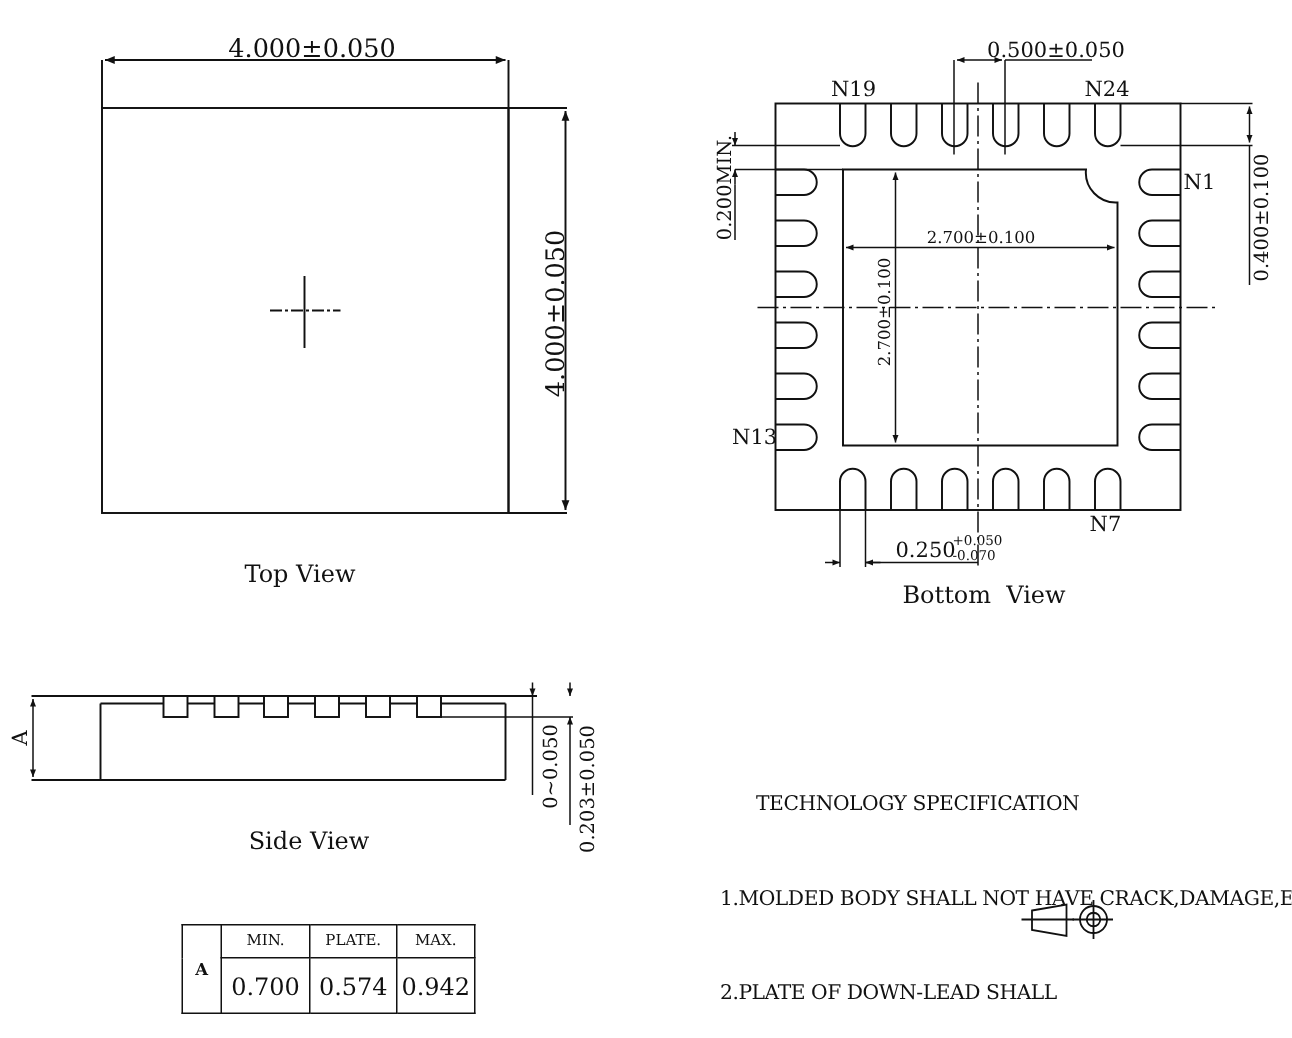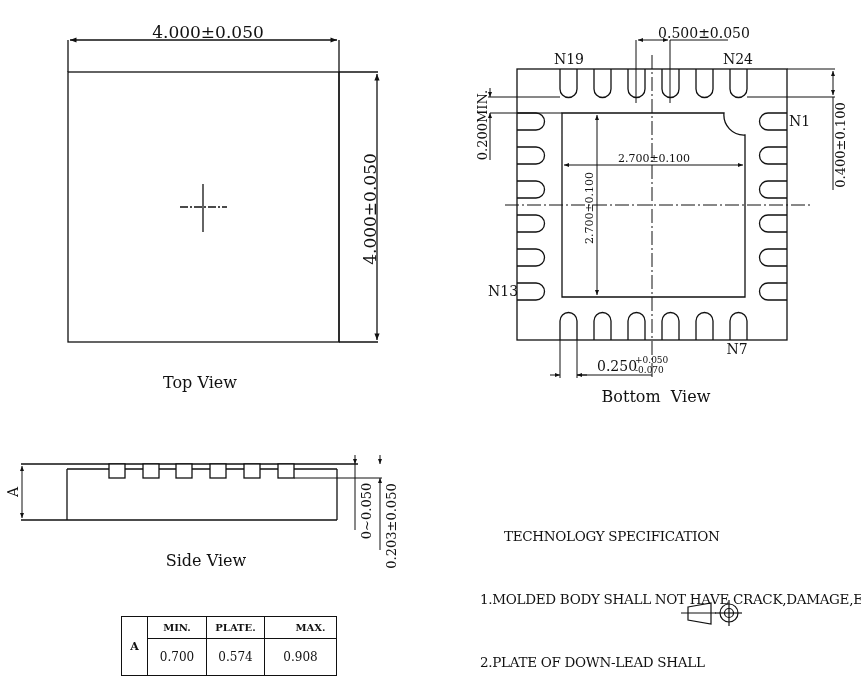--- a/index.html
+++ b/index.html
@@ -7,24 +7,24 @@
          font-family: "DejaVu Serif", "Liberation Serif", serif; color: #111; }
   svg { position: absolute; left: 0; top: 0; }
   .t { font-family: "DejaVu Serif", "Liberation Serif", serif; fill: #111; }
   .spec { position: absolute; left: 480px; top: 484px; font-family: "DejaVu Serif","Liberation Serif", serif;
           font-size: 13.5px; line-height: 21px; color: #111; letter-spacing: -0.3px; white-space: pre; }
   .spec div { height: 21px; }
   .spec .title { padding-left: 24px; }
   .dims-table { position: absolute; left: 121px; top: 616px; border-collapse: collapse;
                 font-family: "DejaVu Serif","Liberation Serif", serif; color: #111; }
   .dims-table td, .dims-table th { border: 1.5px solid #111; text-align: center; padding: 0; }
-  .dims-table th { font-size: 10px; font-weight: bold; height: 21px; }
-  .dims-table td { font-size: 12px; height: 36px; }
+  .dims-table th { font-size: 10px; font-weight: normal; height: 21px; }
+  .dims-table td { font-size: 16px; height: 36px; }
   .dims-table .lbl { width: 25px; font-size: 11px; font-weight: bold; }
-  .dims-table .c1 { width: 58px; } .dims-table .c2 { width: 57px; } .dims-table .c3 { width: 51px; padding-left: 20px; }
+  .dims-table .c1 { width: 58px; } .dims-table .c2 { width: 57px; } .dims-table .c3 { width: 51px; }
 </style>
 </head>
 <body>
 
 <svg width="861" height="692" viewBox="0 0 861 692">
   <defs>
     <marker id="arr" viewBox="0 0 10 10" refX="10" refY="5" markerWidth="8" markerHeight="5" orient="auto-start-reverse">
       <path d="M0,1 L10,5 L0,9 z" fill="#111"></path>
     </marker>
   </defs>
@@ -181,21 +181,21 @@
   <tbody>
       <tr>
     <td class="lbl" rowspan="2">A</td>
     <th class="c1">MIN.</th>
     <th class="c2">PLATE.</th>
     <th class="c3">MAX.</th>
   </tr>
   <tr>
     <td>0.700</td>
     <td>0.574</td>
-    <td>0.908</td>
+    <td>0.942</td>
   </tr>
 </tbody>
   </table>
 
 <div class="spec">
   <div class="title">TECHNOLOGY SPECIFICATION</div>
   <div>1.MOLDED BODY SHALL NOT HAVE CRACK,DAMAGE,ETC.;</div>
   <div>2.PLATE OF DOWN-LEAD SHALL</div>
   
   

